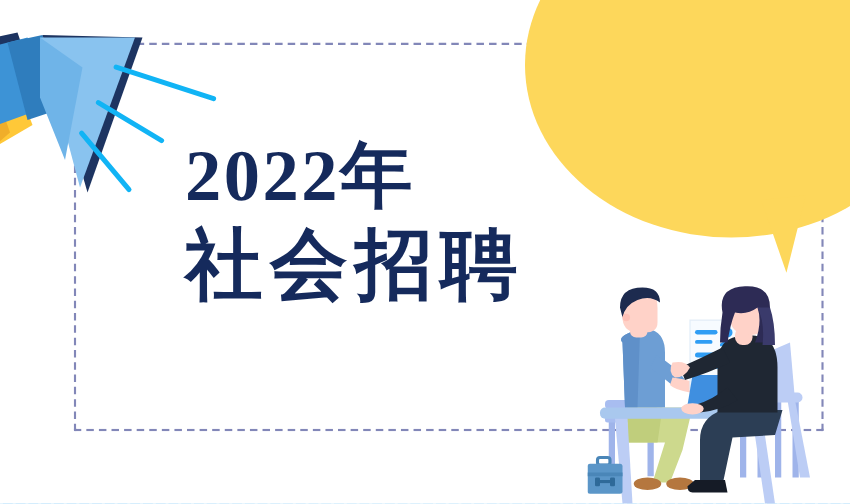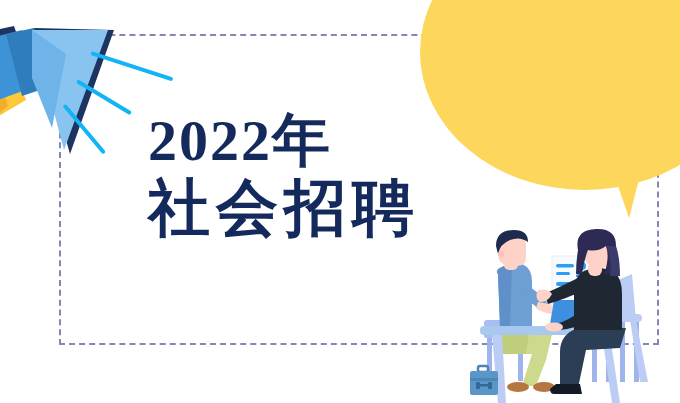--- a/index.html
+++ b/index.html
@@ -105,21 +105,21 @@
     font-size: 58px;
     font-weight: bold;
     letter-spacing: 2px;
     font-family: "Liberation Serif", "DejaVu Serif", serif;
   }
   .headline .line2 {
     margin-top: 12px;
     font-size: 62px;
     font-weight: bold;
     letter-spacing: 6px;
-    font-family: Liberation Mono, monospace;
+    font-family: Liberation Sans, sans-serif;
   }
 
   
   .scene { position: absolute; left: 470px; top: 228px; width: 210px; height: 175px; }
 </style>
 </head>
 <body>
 
 <div id="banner">
 

